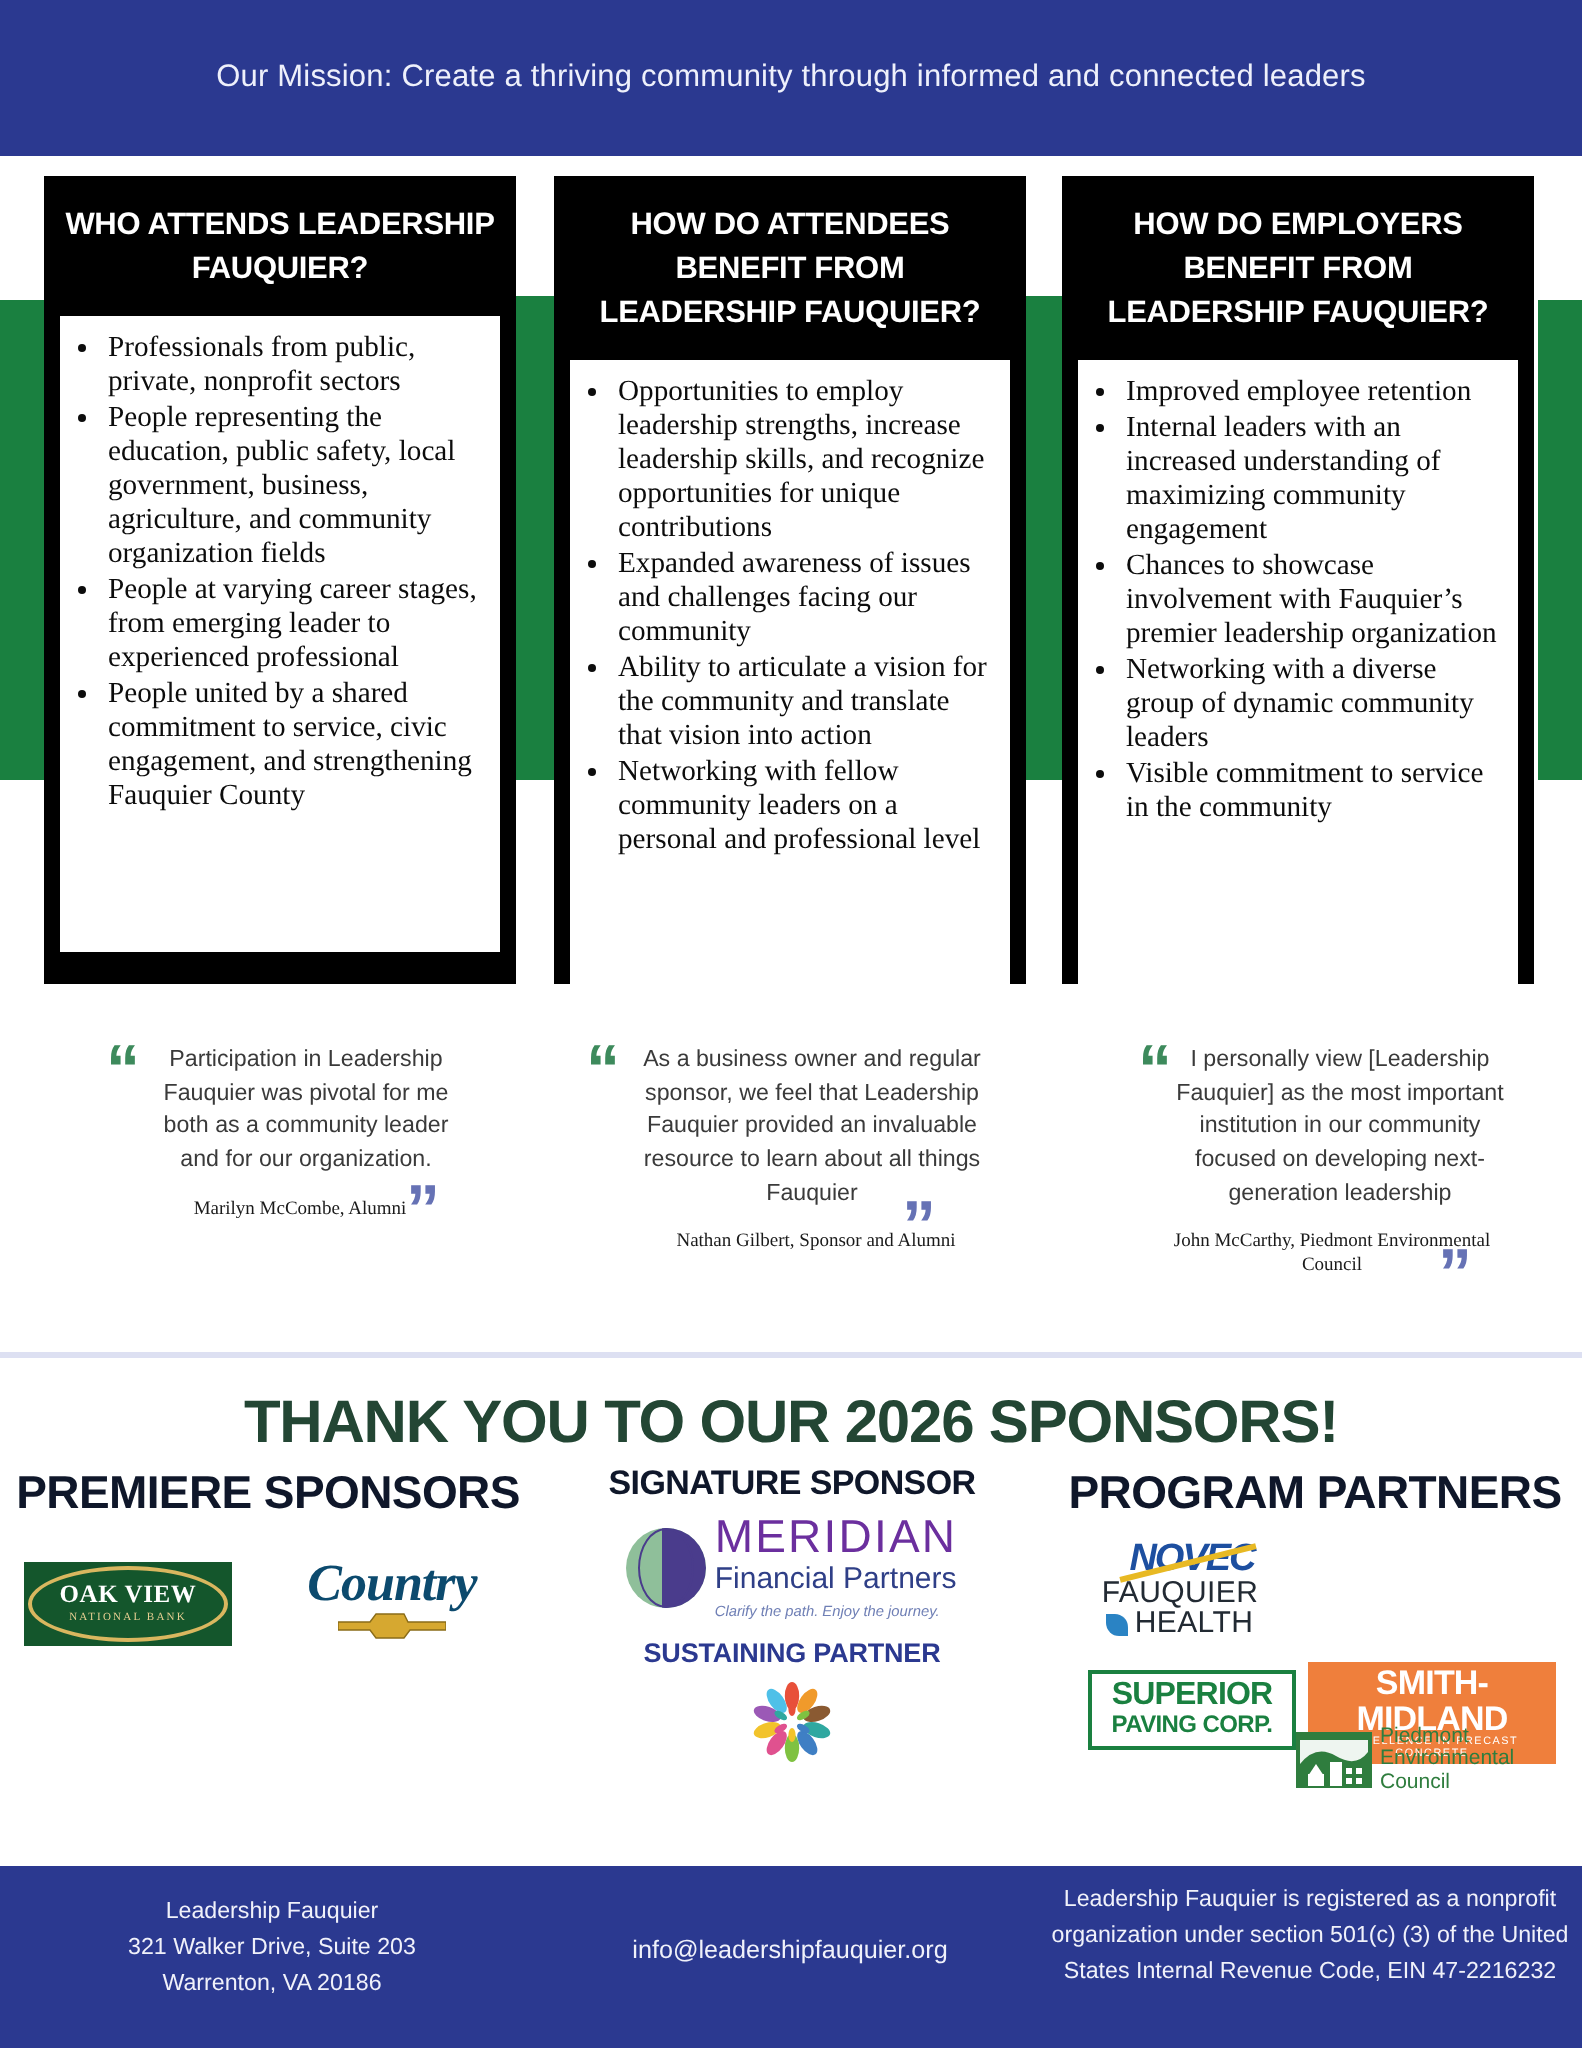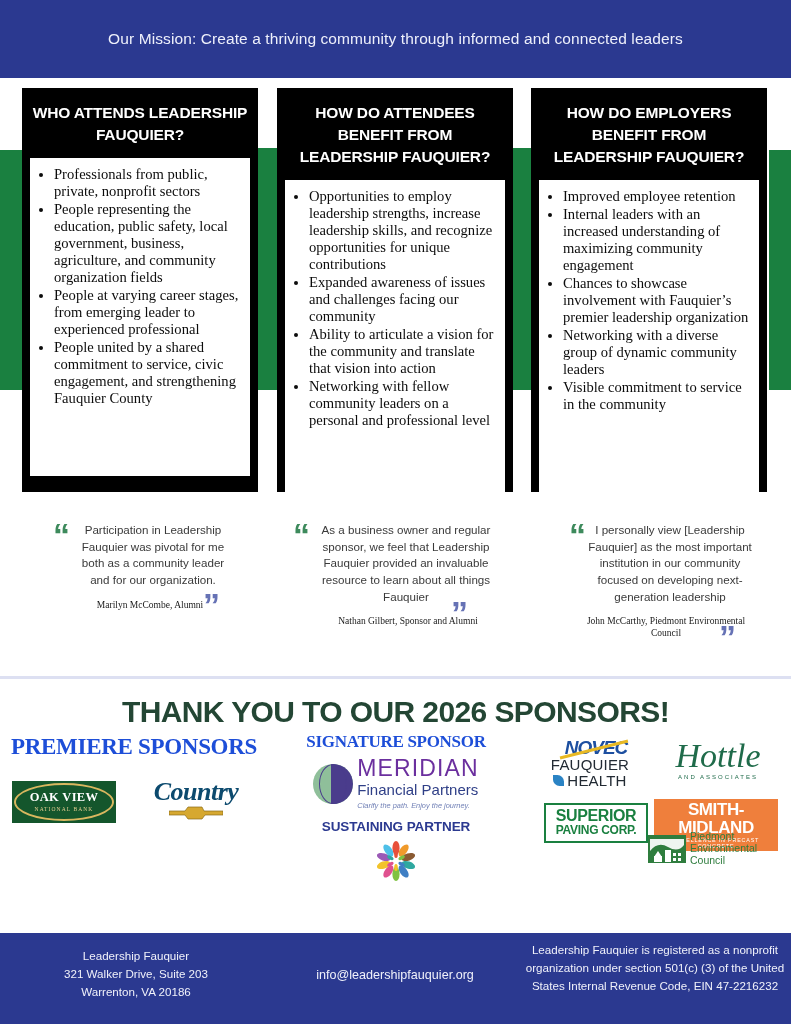--- a/index.html
+++ b/index.html
@@ -91,22 +91,22 @@
     text-align:center;color:#234634;font-weight:bold;font-size:30px;
     letter-spacing:-.6px;padding-top:16px;
     font-family:"Liberation Sans",sans-serif;
   }
   .sp-cols{position:absolute;left:0;top:52px;width:791px;height:200px;}
   .sp-col{position:absolute;top:0;}
   #sp-premiere{left:0;width:268px;}
   #sp-signature{left:268px;width:256px;}
   #sp-program{left:524px;width:267px;}
   .sp-title{
-    text-align:center;color:#1d4ed8;font-weight:bold;font-size:23px;
-    line-height:1.38;letter-spacing:-.3px;font-family:Liberation Serif, serif;
+    text-align:center;color:#0f172a;font-weight:bold;font-size:23px;
+    line-height:1.38;letter-spacing:-.3px;font-family:Liberation Sans, sans-serif;
   }
   .sp-title.small{font-size:17px;line-height:1.3;}
   .sp-sub{
     text-align:center;color:#2b3990;font-weight:bold;font-size:13.5px;
     margin-top:0;font-family:"Liberation Sans",sans-serif;letter-spacing:-.1px;
   }
   
   .prem-row{position:relative;height:60px;margin-top:14px;}
   .oakview{
     position:absolute;left:12px;top:4px;width:104px;height:42px;background:#14562c;
@@ -375,42 +375,39 @@
                     <ellipse cx="0" cy="-13" rx="3.6" ry="7" fill="#2fa8a0"></ellipse>
                   </g>
               </g>
             </g>
           </svg>
         </div>
       </div>
     </div>
 
     <div class="sp-col" id="sp-program">
+      <div class="sp-title">PROGRAM PARTNERS</div>
 
       <div class="pp-grid">
 
         <div class="pp" id="pp-novec">
           <span class="novec-word">
             <span>NOVEC</span>
             <span class="novec-slash"></span>
           </span>
         </div>
 
         <div class="pp" id="pp-fh">
           <div class="fh-1">FAUQUIER</div>
           <div class="fh-2">
             <span class="fh-leaf"></span>
             <span>HEALTH</span>
           </div>
         </div>
 
-        <div class="pp" id="pp-hottle">
-          <div class="hottle-word">Hottle</div>
-          <div class="hottle-sub">AND ASSOCIATES</div>
-        </div>
 
         <div class="pp" id="pp-superior">
           <div class="sup-1">SUPERIOR</div>
           <div class="sup-2">PAVING CORP.</div>
         </div>
 
         <div class="pp" id="pp-smith">
           <div class="smith-1">SMITH-MIDLAND</div>
           <div class="smith-2">EXCELLENCE IN PRECAST CONCRETE</div>
         </div>

